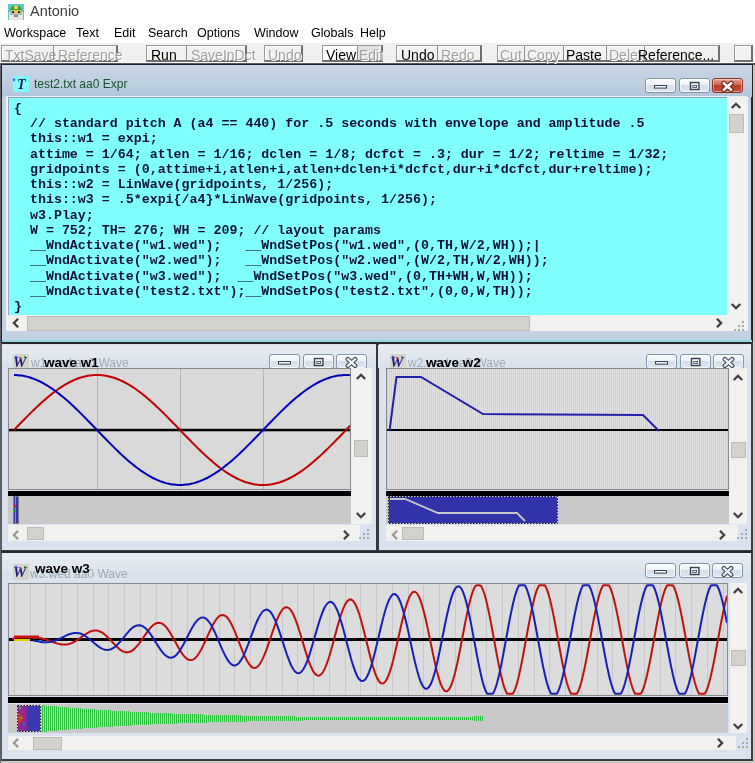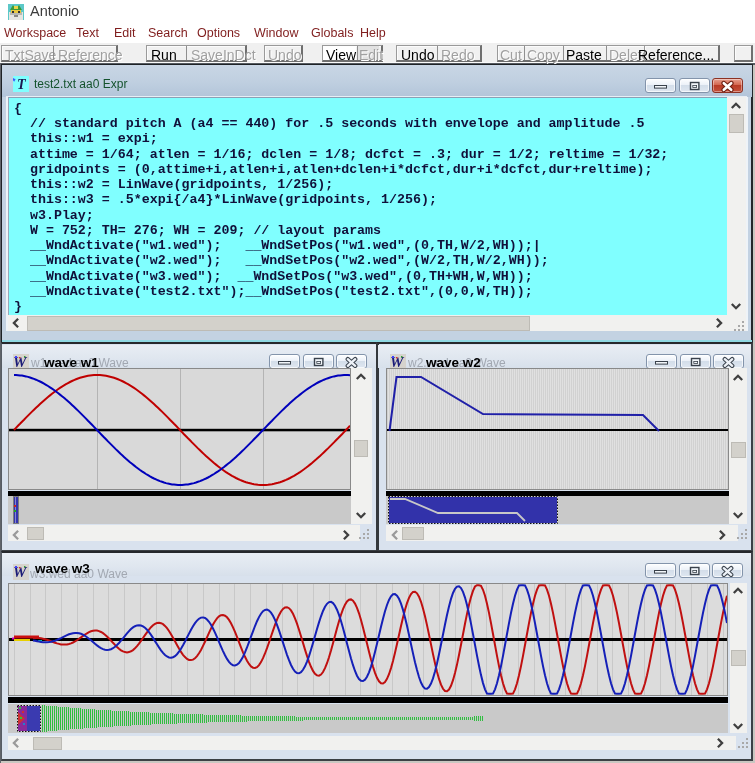--- a/index.html
+++ b/index.html
@@ -9,21 +9,21 @@
 .cbtn{position:absolute;width:31px;height:15px;border-radius:3px;box-sizing:border-box}
 .cbtn-n{border:1px solid #8394ab;background:linear-gradient(180deg,#fdfeff 0%,#ecf1f8 45%,#d3dde9 46%,#dfe7f1 100%);box-shadow:inset 0 0 0 1px rgba(255,255,255,.7)}
 .cbtn-x{border:1px solid #8c3223;background:linear-gradient(180deg,#e6a090 0%,#d4674f 45%,#b83a24 46%,#c4503a 100%);box-shadow:inset 0 0 0 1px rgba(255,255,255,.4)}
 .plot{position:absolute;background:#d9d9d9;border:1px solid #898989;box-sizing:border-box}
 .blackbar{position:absolute;background:#000}
 .panel{position:absolute;background:#c9c9c9}
 .sb{position:absolute;background:#f1f1ef}
 .sbthumb{position:absolute;background:#d3d1cb;border:1px solid #bdbbb5;box-sizing:border-box}
 .tbtxt{font-size:14px;font-weight:normal;position:absolute;white-space:nowrap;color:#000}
 .tbgray{color:#a0a0a0;text-shadow:1px 1px 0 #ffffff}
-.menu{font-size:12.5px;position:absolute;color:#7f1d1d;white-space:nowrap}
+.menu{font-size:12.5px;position:absolute;color:#000000;white-space:nowrap}
 .tbbox{position:absolute;background:#f1f1f1;border:1px solid #9a9a9a;border-right:2px solid #6f6f6f;border-bottom:2px solid #6f6f6f;box-sizing:border-box;box-shadow:inset 1px 1px 0 #fcfcfc}
 .tbsep{position:absolute;width:1px;background:#8f8f8f;top:46px;height:14px}
 </style></head><body>
 <div class="abs" style="left:0;top:0;width:755px;height:43px;background:#ffffff"></div>
 <svg class="abs" style="left:8px;top:4px" width="16" height="16" viewBox="0 0 16 16">
     <rect width="16" height="16" fill="#5cc8c8"></rect>
     <rect x="1" y="8" width="14" height="8" fill="#e6e6e2"></rect>
     <rect x="2" y="8" width="12" height="3" fill="#b8b8b4"></rect>
     <rect x="3" y="5" width="10" height="4" fill="#e8c840"></rect>
     <polygon points="2,6 5,1 8,5 11,1 14,6" fill="#3a9a3a"></polygon>

